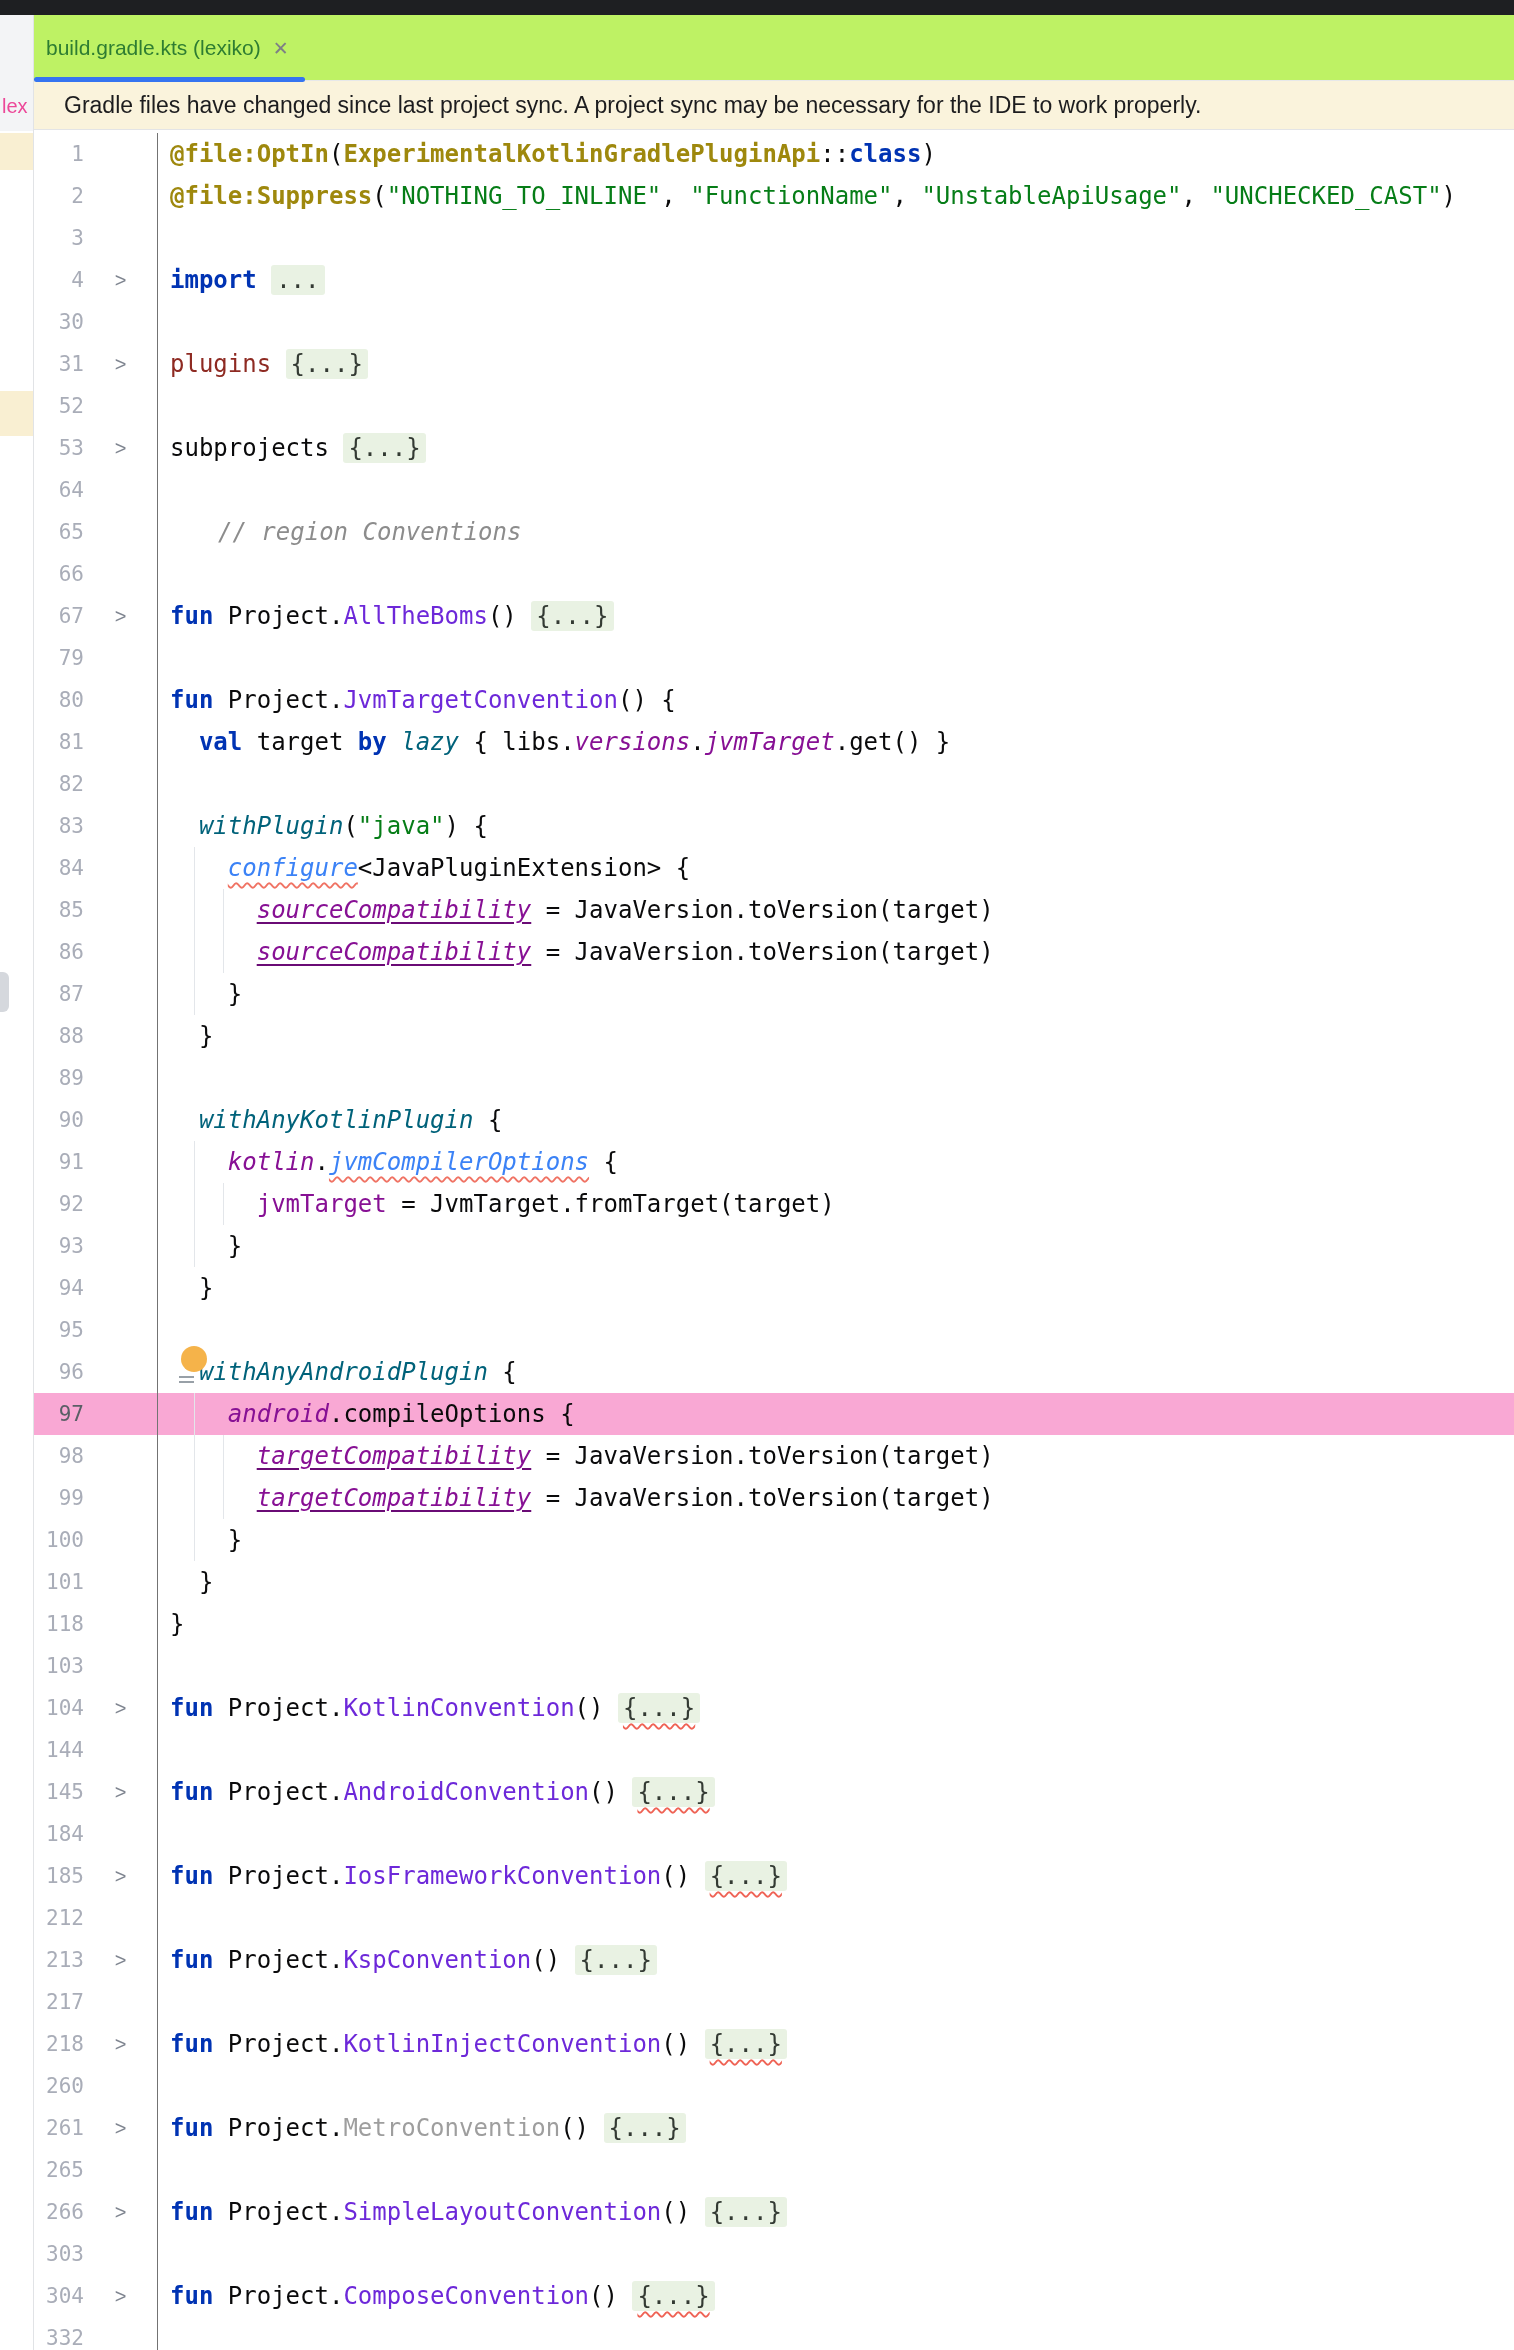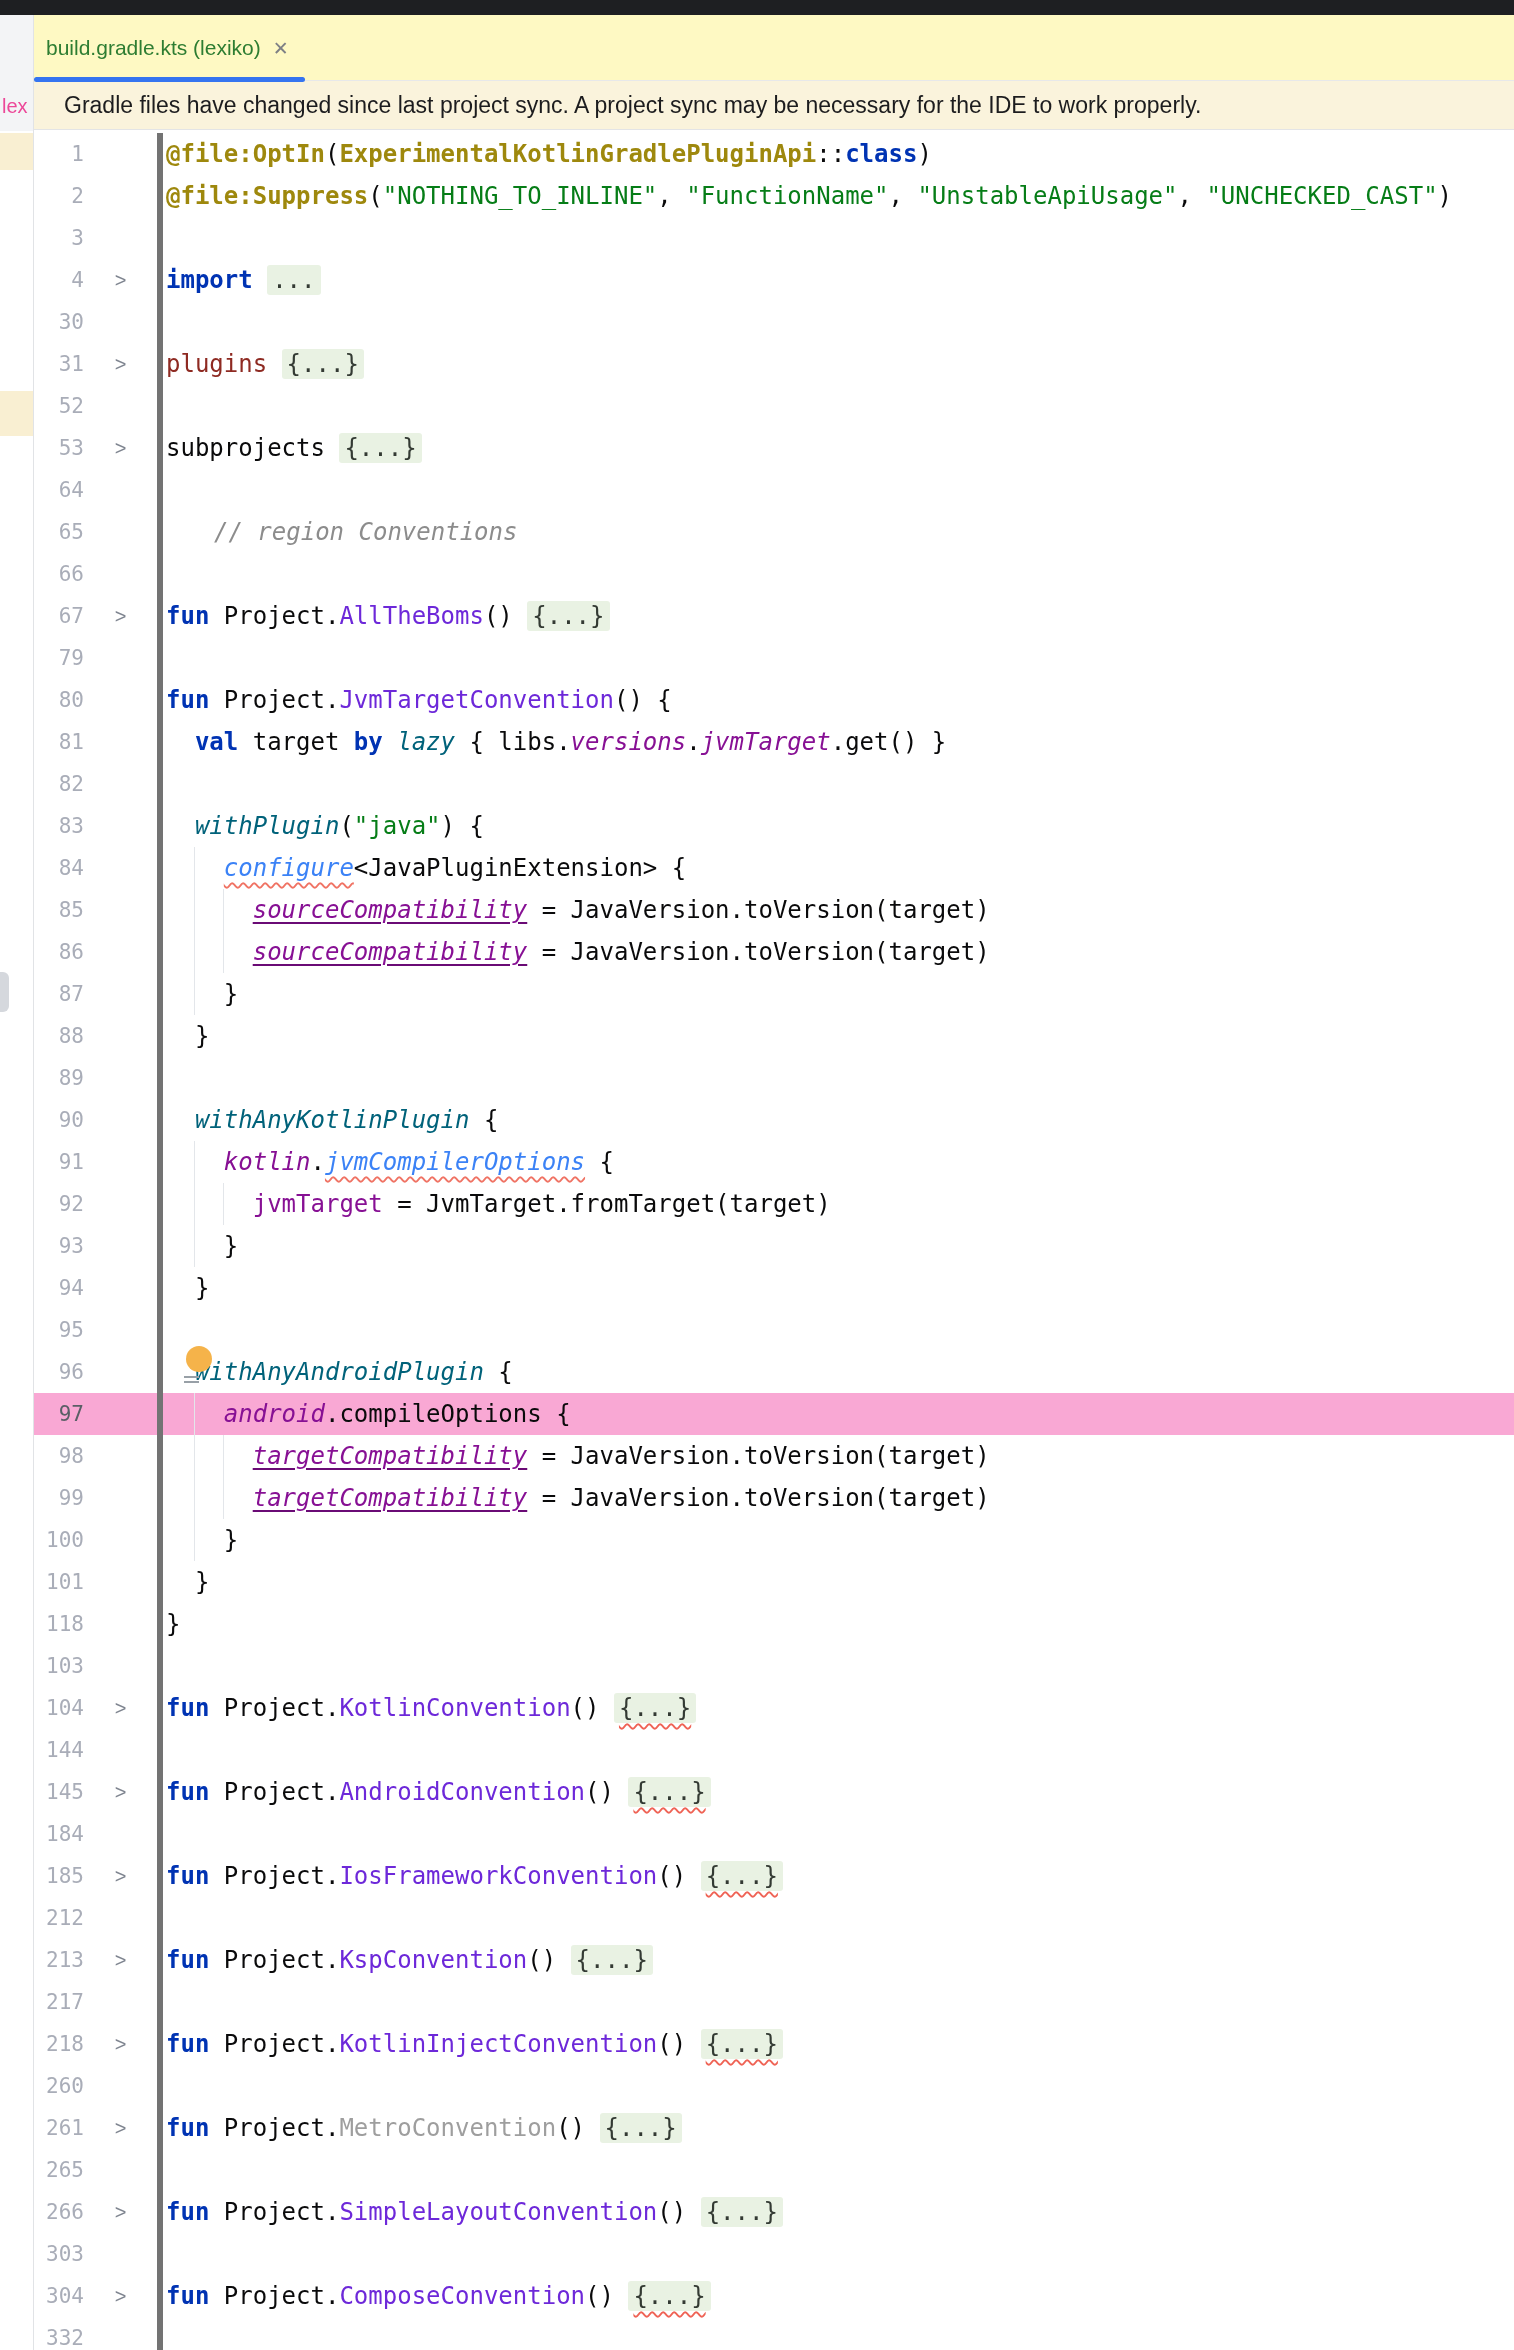--- a/index.html
+++ b/index.html
@@ -17,41 +17,41 @@
                 white-space:nowrap;overflow:hidden;}
   .stripe-mark{position:absolute;left:0;width:33px;background:#F9EFD2;}
   .stripe-mark.m1{top:118px;height:37px;}
   .stripe-mark.m2{top:376px;height:45px;}
   .stripe-pill{position:absolute;left:0;top:957px;width:9px;height:40px;background:#D5D8DD;
                border-radius:0 6px 6px 0;}
 
   
   .main{position:absolute;left:34px;top:15px;right:0;bottom:0;}
 
-  .tabbar{position:relative;height:66px;background:#fef9c3;border-bottom:1px solid #E7E8EA;
+  .tabbar{position:relative;height:66px;background:#bef264;border-bottom:1px solid #E7E8EA;
           box-sizing:border-box;}
   .tab{position:absolute;left:0;top:0;height:66px;display:flex;align-items:center;
        padding:0 16px 0 12px;gap:12px;}
   .tab-title{color:#2E7D32;font-size:21px;}
   .tab-close{color:#7E8085;font-size:19px;cursor:pointer;}
   .tab-underline{position:absolute;left:0;right:0;bottom:-1px;height:5px;background:#3574F0;
                  border-radius:3px;}
 
   .banner{height:48px;background:#FAF3DC;border-bottom:1px solid #E3E4E6;box-sizing:content-box;
           display:flex;align-items:center;padding-left:30px;font-size:23px;color:#1C1C1E;text-align:right;}
 
   .editor{position:relative;padding-top:3px;}
   .row{display:flex;height:42px;position:relative;}
   .row.caret{background:#f9a8d4;}
   .num{width:50px;flex:none;text-align:right;
        font:21px/42px "DejaVu Sans Mono",monospace;color:#A9ADB8;}
   .row.caret .num{color:#5A5F66;}
   .foldcol{width:73px;flex:none;text-align:center;
            font:20px/42px "Liberation Sans",sans-serif;color:#7F8590;}
-  .codecol{flex:1;position:relative;border-left:6px solid #737373;padding-left:3px;
+  .codecol{flex:1;position:relative;border-left:1px solid #737373;padding-left:12px;
            white-space:pre;font:24px/42px "DejaVu Sans Mono",monospace;color:#0A0A0B;}
 
   
   .tk-kw{color:#0033B3;font-weight:600;}
   .tk-ann{color:#9E880D;font-weight:600;}
   .tk-str{color:#067D17;}
   .tk-cmt{color:#8C8C8C;font-style:italic;margin-left:48px;}
   .tk-plug{color:#8E2A22;}
   .tk-fn{color:#6d28d9;}
   .tk-fni{color:#00627A;font-style:italic;}

